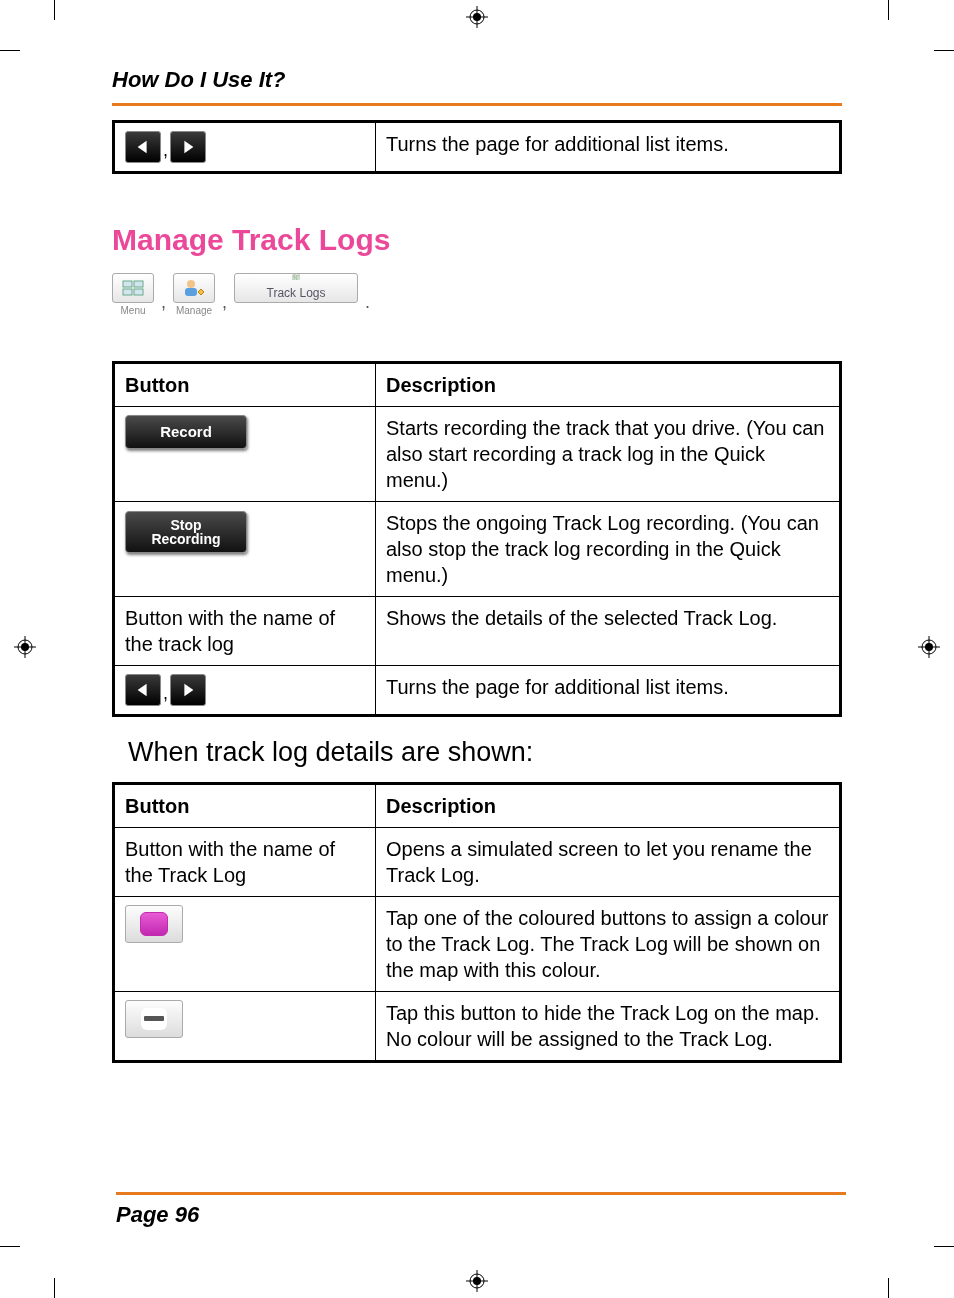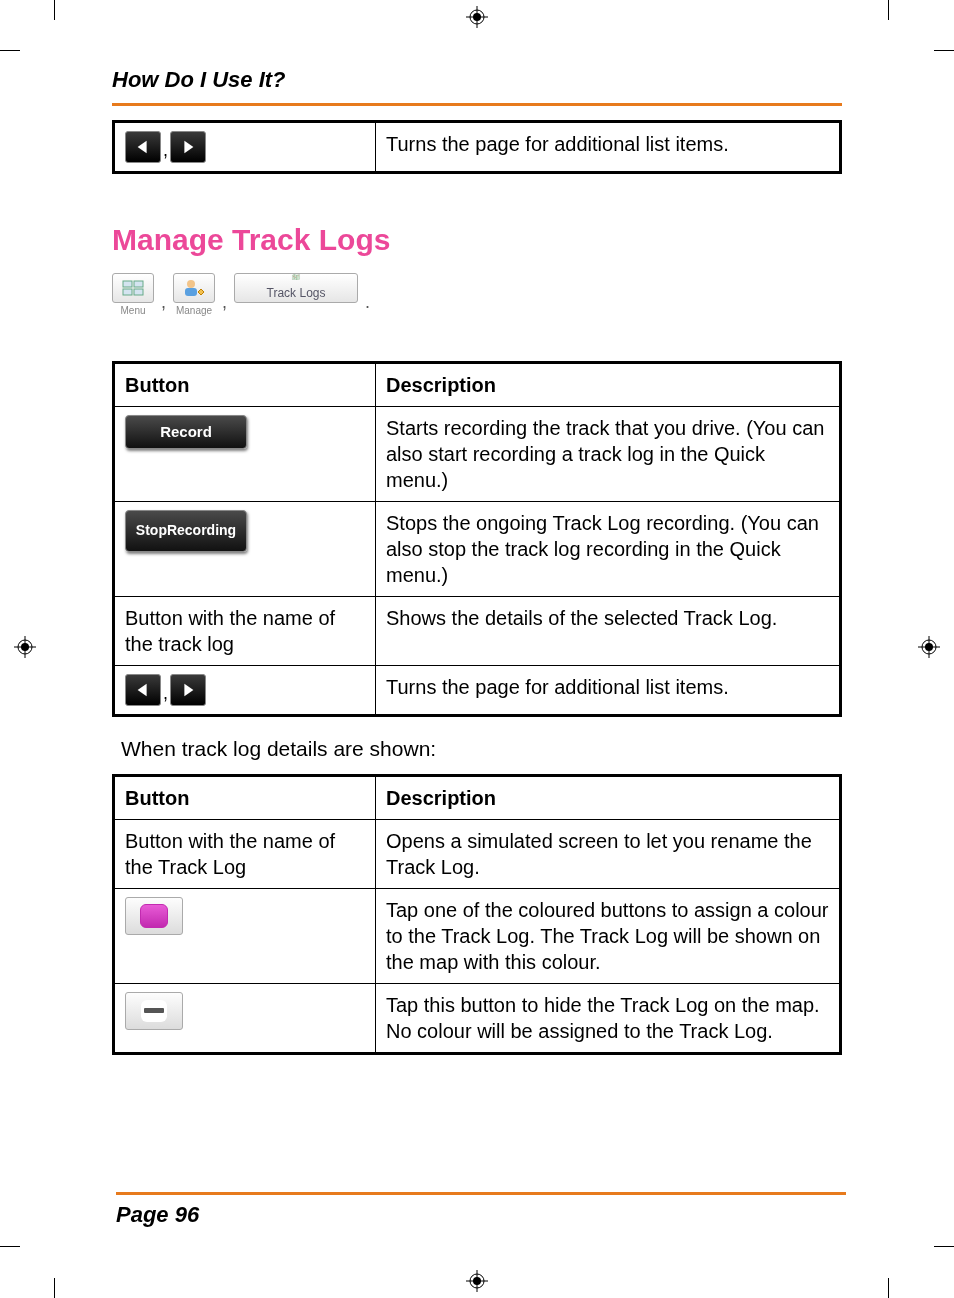--- a/index.html
+++ b/index.html
@@ -16,34 +16,34 @@
   .rule-orange{height:3px;background:#e77a1c;margin-top:2px;}
   .rule-orange.bottom{margin-top:0;}
   
   table.btn-table{width:100%;border-collapse:collapse;border:3px solid #000;margin-top:12px;}
   table.btn-table th, table.btn-table td{border:1px solid #000;padding:8px 10px;vertical-align:top;font-size:20px;text-align:left;}
   table.btn-table th{font-weight:bold;background:#fff;}
   .col-btn{width:240px;}
   
   h2.section{color:#ec4899;font-weight:bold;font-size:30px;margin:46px 0 14px 0;}
   p.body{margin:0 0 8px 0;font-size:21px;}
-  p.caption{margin:18px 0 8px 9px;font-size:21px;}
+  p.caption{margin:18px 0 8px 16px;font-size:27px;}
   
   .nav-icons{display:flex;align-items:flex-start;gap:4px;margin:4px 0 8px 0;font-size:14px;color:#555;}
   
   .footer{position:absolute;left:116px;width:730px;top:1192px;}
   .footer .rule-orange{margin-bottom:6px;}
   .footer .pg{font-weight:bold;font-style:italic;font-size:22px;}
   
   .img-btn{display:inline-flex;align-items:center;justify-content:center;border-radius:4px;font-weight:bold;font-size:15px;color:#fff;box-shadow:1px 2px 3px rgba(0,0,0,0.5);}
   .img-arrow-pair{display:inline-flex;gap:2px;}
   .img-arrow{width:34px;height:30px;background:linear-gradient(#3a3a3a,#000);border:1px solid #888;border-radius:3px;display:flex;align-items:center;justify-content:center;}
   .img-arrow svg{width:18px;height:18px;}
   .img-record{width:120px;height:32px;background:linear-gradient(#4a4a4a,#111);border:1px solid #888;}
-  .img-stop{width:120px;height:40px;background:linear-gradient(#4a4a4a,#111);border:1px solid #888;line-height:1.05;font-size:14px;flex-direction:row;}
+  .img-stop{width:120px;height:40px;background:linear-gradient(#4a4a4a,#111);border:1px solid #888;line-height:1.05;font-size:14px;flex-direction:column;}
   .img-play{width:56px;height:36px;background:linear-gradient(#fdfdfd,#dcdcdc);border:1px solid #aaa;border-radius:3px;display:inline-flex;align-items:center;justify-content:center;}
   .img-play svg{width:22px;height:22px;}
   .img-swatch{width:56px;height:36px;background:linear-gradient(#fdfdfd,#dcdcdc);border:1px solid #aaa;border-radius:3px;display:inline-flex;align-items:center;justify-content:center;}
   .img-swatch .sw{width:26px;height:22px;border-radius:6px;}
   .img-swatch .sw.minus{background:#fff;border:none;display:flex;align-items:center;justify-content:center;}
   .img-swatch .sw.minus .bar{width:20px;height:5px;background:#555;border-radius:1px;}
   .img-swatch .sw.pink{background:linear-gradient(#e85bd6,#c22ab0);border:1px solid #c22ab0;}
   
   .mini{display:inline-flex;flex-direction:column;align-items:center;gap:1px;}
   .mini .box{width:40px;height:28px;border:1px solid #aaa;border-radius:3px;background:linear-gradient(#fff,#e6e6e6);display:flex;align-items:center;justify-content:center;font-size:10px;color:#556;}

